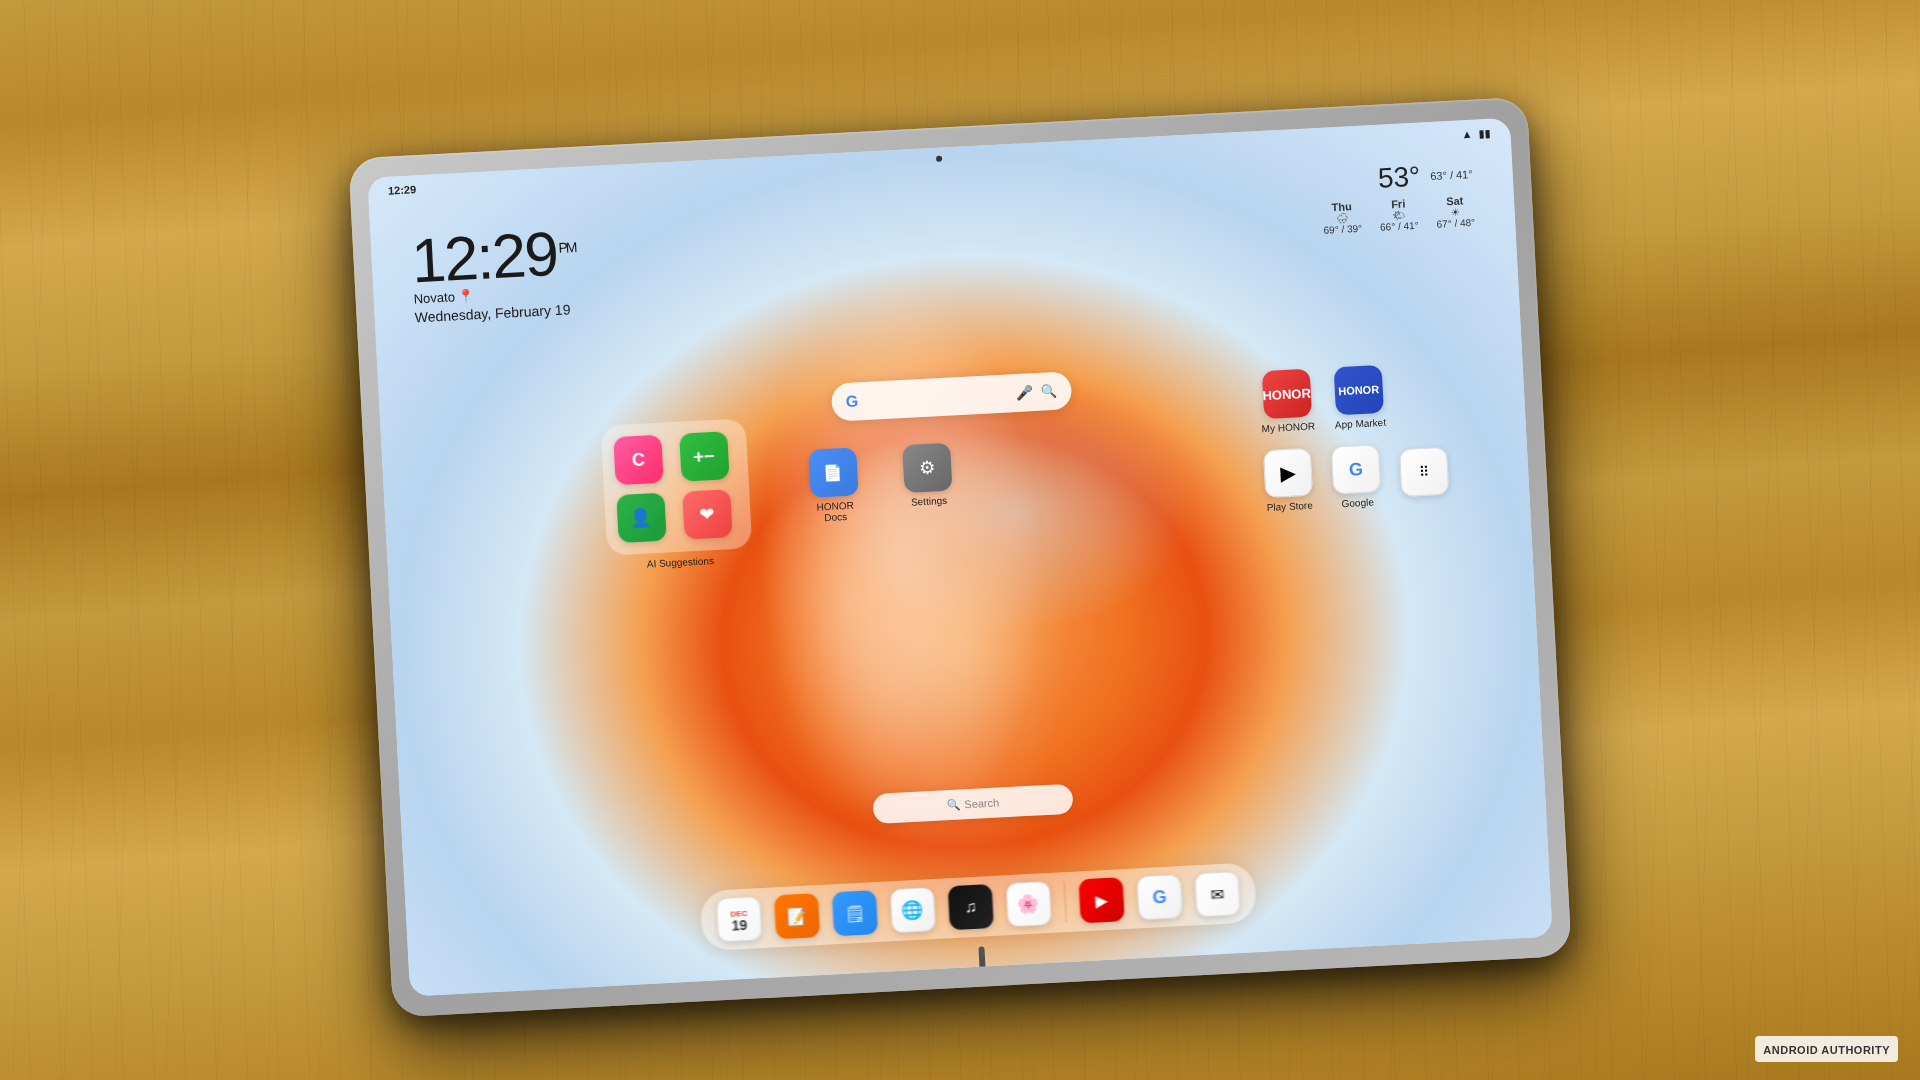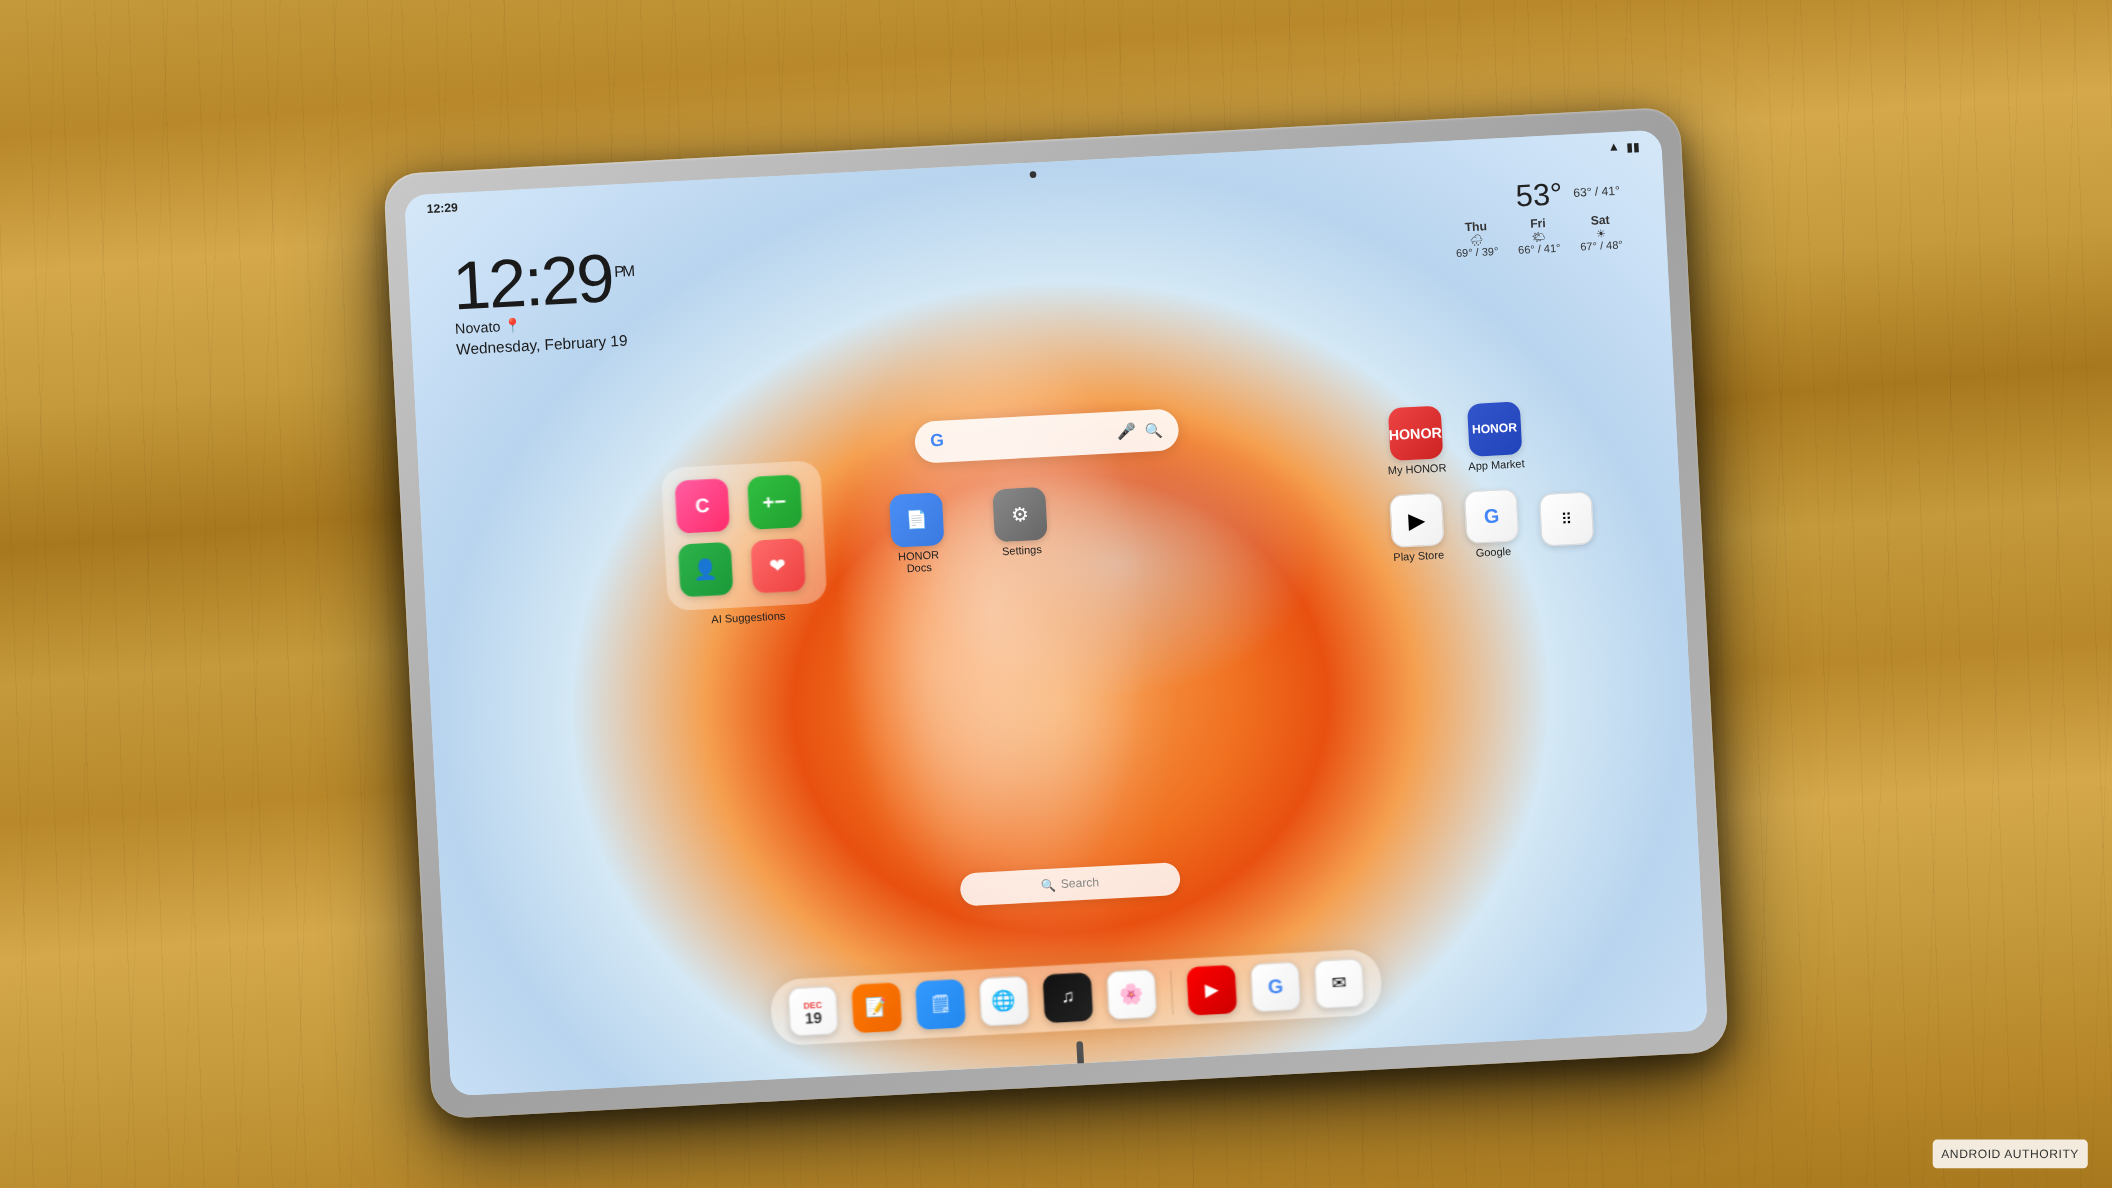--- a/index.html
+++ b/index.html
@@ -406,21 +406,21 @@
       bottom: 18px;
       right: 22px;
       background: rgba(255,255,255,0.85);
       border-radius: 4px;
       padding: 4px 8px;
       z-index: 200;
     }
 
     .watermark-text {
       font-size: 11px;
-      font-weight: 400;
+      font-weight: 700;
       color: #333;
       letter-spacing: 0.5px;
     }
 
     
     .icon-canva { background: linear-gradient(135deg, #FF5EA3 0%, #FF2B6B 100%); }
     .icon-calculator { background: linear-gradient(135deg, #30C040 0%, #20A030 100%); }
     .icon-contacts { background: linear-gradient(135deg, #2DB34A 0%, #1A9938 100%); }
     .icon-health { background: linear-gradient(135deg, #FF6B6B 0%, #EE4040 100%); }
     .icon-honor-docs { background: linear-gradient(135deg, #4A8EF5 0%, #3A7AE0 100%); }

